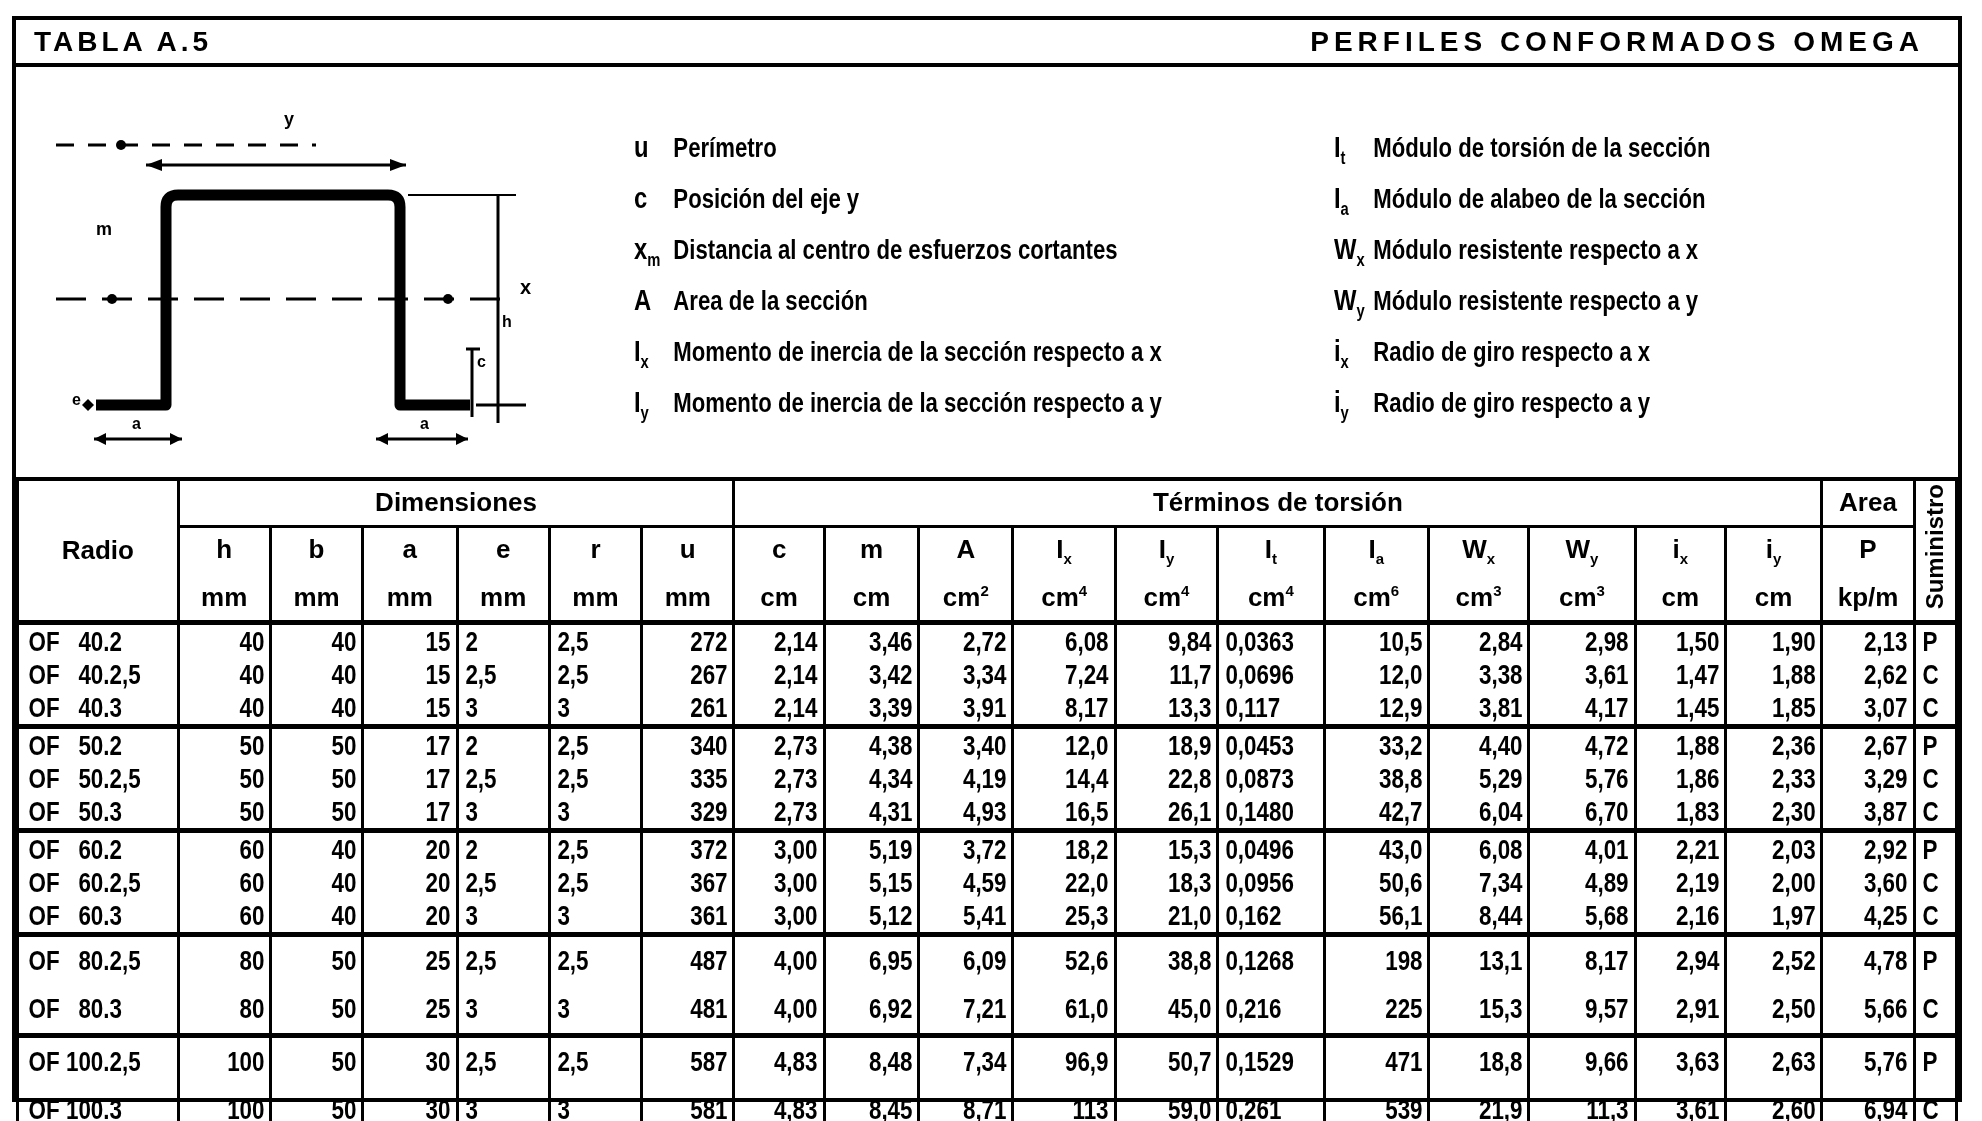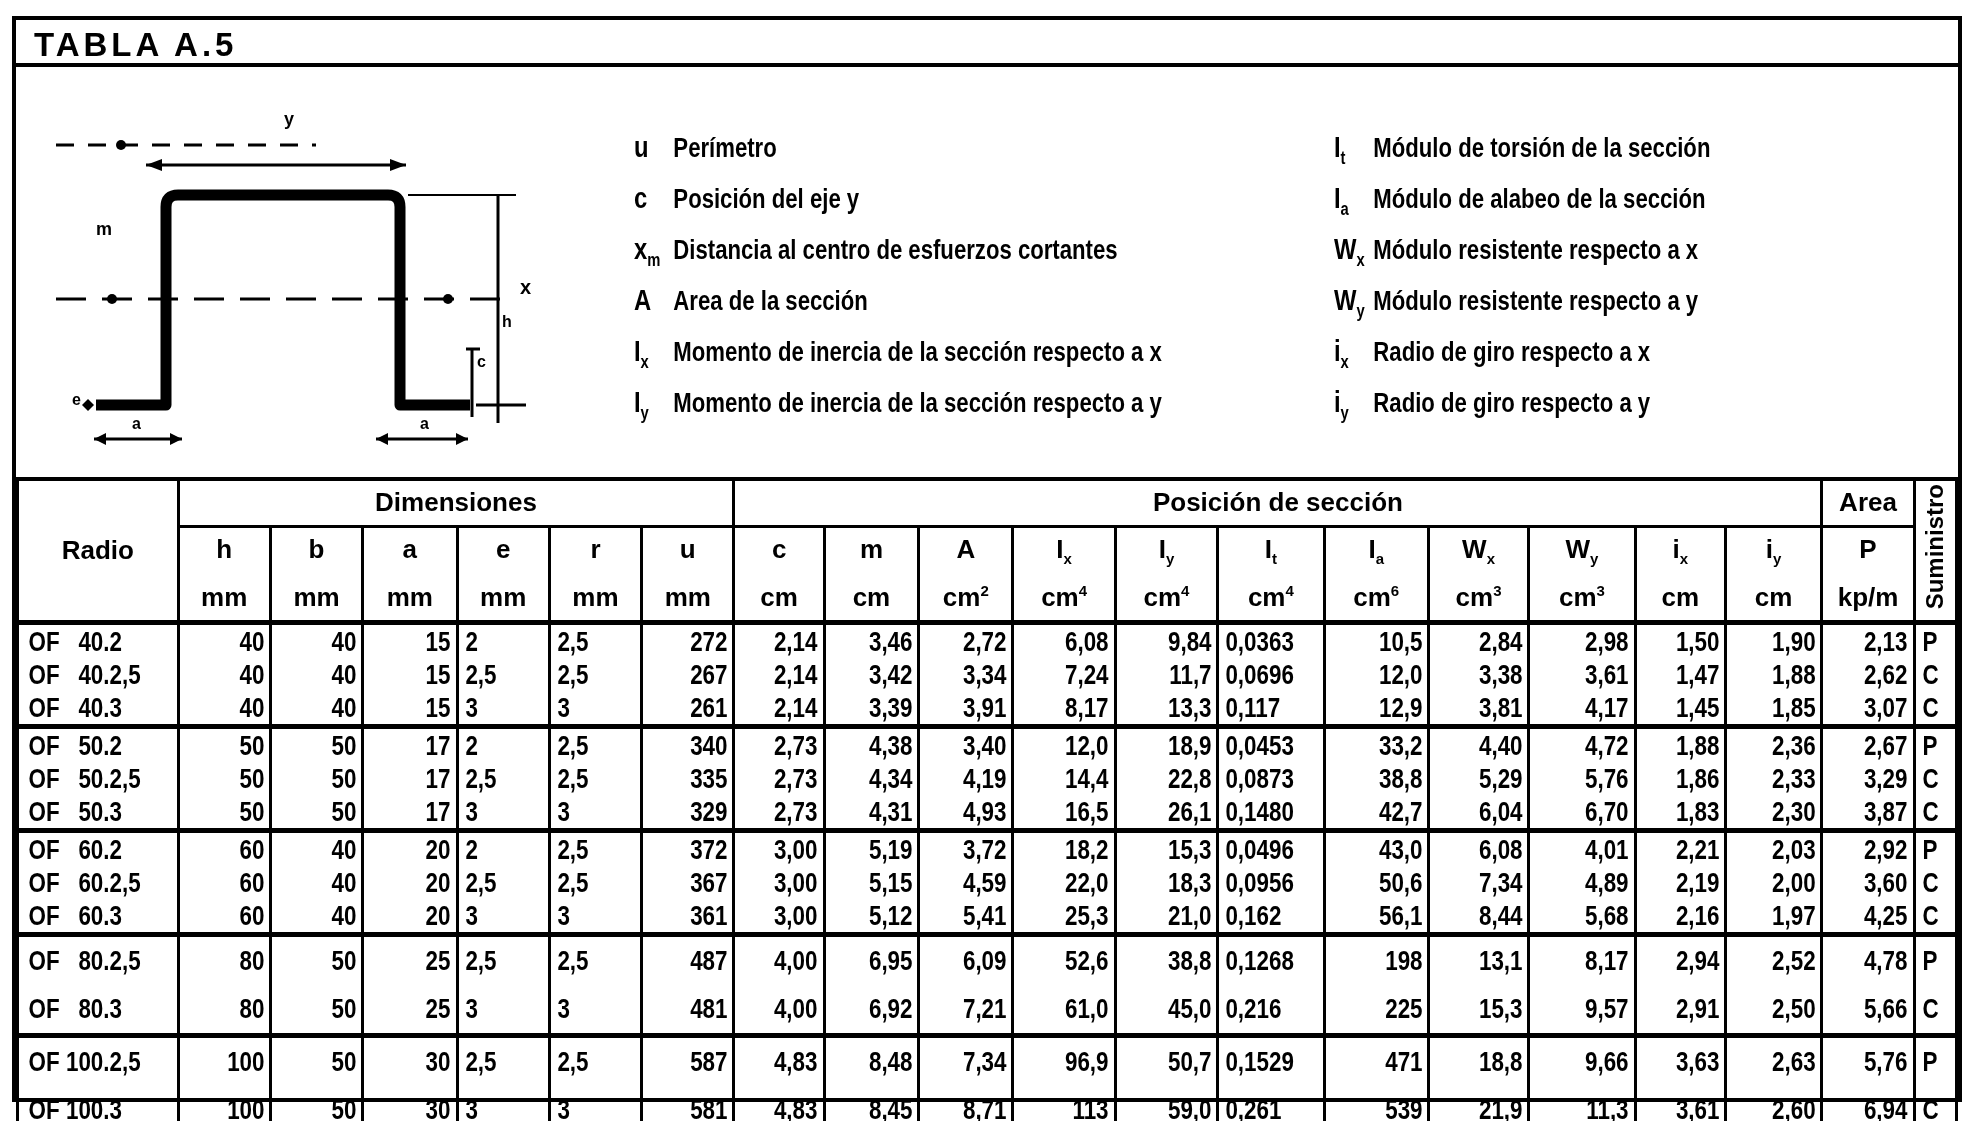--- a/index.html
+++ b/index.html
@@ -1,20 +1,20 @@
 <!DOCTYPE html>
 <html><head>
 <meta charset="utf-8">
 <style>
   html, body { margin:0; padding:0; background:#ffffff; }
   body { width:1982px; height:1121px; position:relative; overflow:hidden;
          font-family:"Liberation Sans", "DejaVu Sans", sans-serif; color:#000; font-weight:bold; }
   .frame { position:absolute; left:12px; top:16px; width:1950px; height:1086px; border:4px solid #000; box-sizing:border-box; }
   .titlebar { position:absolute; left:0; top:0; right:0; height:43px; border-bottom:4px solid #000; }
-  .title-left { position:absolute; left:18px; top:6px; font-size:33px; letter-spacing:4px; }
+  .title-left { position:absolute; left:18px; top:6px; font-size:28px; letter-spacing:4px; }
   .title-right { position:absolute; right:34px; top:6px; font-size:28px; letter-spacing:5px; }
   .legend-area { position:absolute; left:0; top:47px; right:0; height:410px; border-bottom:4px solid #000; }
   .diagram { position:absolute; left:20px; top:20px; width:520px; height:380px; }
   .legend-col { position:absolute; top:64px; }
   .legend-col.c1 { left:618px; }
   .legend-col.c2 { left:1318px; }
   .legend-item { height:51px; display:flex; align-items:baseline; font-size:27px; transform:scaleX(0.82); transform-origin:left center; white-space:nowrap; }
   .sym { display:inline-block; width:48px; font-size:29px; }
   .sym sub { font-size:18px; }
   table.data { position:absolute; left:0; top:457px; width:1942px; border-collapse:collapse; table-layout:fixed; }
@@ -31,20 +31,21 @@
   td.perfil .cell { text-align:left; padding-left:12px; transform-origin:left center; white-space:pre; }
   td.left .cell { text-align:left; padding-left:8px; transform-origin:left center; }
   td.right .cell { text-align:right; padding-right:6px; transform-origin:right center; }
 </style>
 </head>
 <body>
 
 <div class="frame">
   <div class="titlebar">
     <span class="title-left">TABLA  A.5</span>
+    <span class="title-right">PERFILES CONFORMADOS OMEGA</span>
   </div>
 
   <div class="legend-area">
     <svg class="diagram" viewBox="0 0 520 380">
 
       <line x1="20" y1="58" x2="280" y2="58" stroke="#000" stroke-width="3" stroke-dasharray="18,14"></line>
       <circle cx="85" cy="58" r="5" fill="#000"></circle>
       <text x="248" y="38" font-size="18" font-weight="bold">y</text>
 
       <line x1="110" y1="78" x2="370" y2="78" stroke="#000" stroke-width="3"></line>
@@ -155,21 +156,21 @@
         <col style="width:106px">
         <col style="width:90px">
         <col style="width:96px">
       <col style="width:92px">
         <col style="width:42px">
     </colgroup>
     <thead id="thead">
       <tr class="grp-head">
         <th rowspan="3">Radio</th>
         <th colspan="6">Dimensiones</th>
-        <th colspan="11">Posición de sección</th>
+        <th colspan="11">Términos de torsión</th>
         <th>Area</th>
         <th rowspan="3"><span class="vert">Suministro</span></th>
       </tr>
       <tr class="sym-row" id="sym-row">
           <th><span>h</span><sub></sub></th>
           <th><span>b</span><sub></sub></th>
           <th><span>a</span><sub></sub></th>
           <th><span>e</span><sub></sub></th>
           <th><span>r</span><sub></sub></th>
           <th><span>u</span><sub></sub></th>

